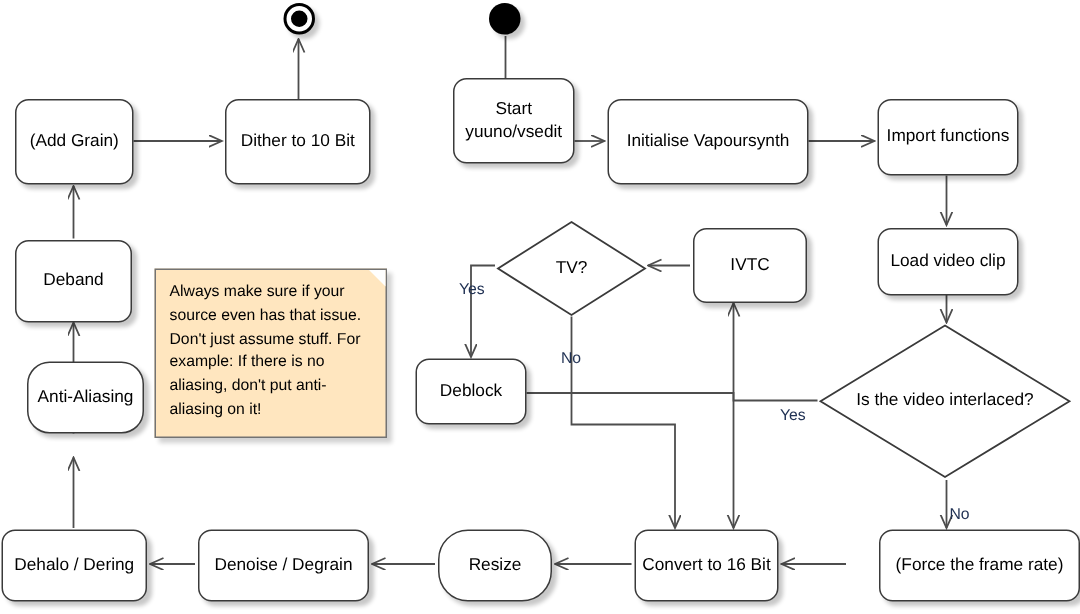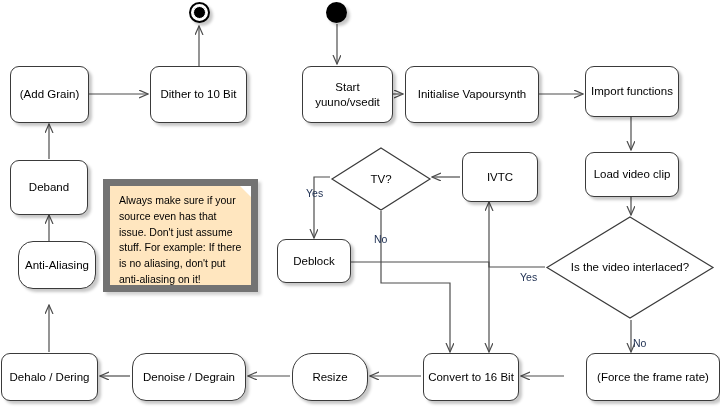--- a/index.html
+++ b/index.html
@@ -78,21 +78,21 @@
     left: 2px; top: 2px; right: 2px; bottom: 2px;
     border-radius: 50%;
     background: #000000;
     border: 1px solid #ffffff;
     box-sizing: border-box;
   }
   .note {
     position: absolute;
     box-sizing: border-box;
     background: #ffe6bf;
-    border: 7px solid #737373;
+    border: 1px solid #737373;
     font-size: 10.5px;
     color: #000000;
     line-height: 1.5;
     padding: 7px 8px 5px 9px;
     box-shadow: 3px 3px 3px rgba(0,0,0,0.18);
   }
   .note .fold {
     position: absolute;
     top: 0;
     right: 0;
@@ -164,21 +164,21 @@
       <path d="M199,66 L199,26"></path>
     </g>
   </svg>
 
   <div class="start-node" style="left:326px; top:2px; width:21px; height:21px;"></div>
 
   <div class="end-node" style="left:189px; top:2px; width:21px; height:21px;">
     <div class="inner"></div>
   </div>
 
-  <div class="node" style="left:302px; top:66px; width:91px; height:57px;">
+  <div class="node" style="left:302px; top:52px; width:81px; height:57px;">
     <div>
       <span>Start</span>
       <span>yuuno/vsedit</span>
     </div>
   </div>
 
   <div class="node" style="left:405px; top:66px; width:134px; height:57px;">
     <span>Initialise Vapoursynth</span>
   </div>
 
@@ -222,21 +222,21 @@
   </div>
 
   <div class="node" style="left:423px; top:353px; width:96px; height:48px;">
     <span>Convert to 16 Bit</span>
   </div>
 
   <div class="node" style="left:292px; top:353px; width:76px; height:48px;border-radius:20px;">
     <span>Resize</span>
   </div>
 
-  <div class="node" style="left:132px; top:353px; width:114px; height:48px;border-radius:14px;">
+  <div class="node" style="left:132px; top:353px; width:114px; height:48px;">
     <span>Denoise / Degrain</span>
   </div>
 
   <div class="node" style="left:1px; top:353px; width:97px; height:48px;">
     <span>Dehalo / Dering</span>
   </div>
 
   <div class="node" style="left:18px; top:241px; width:78px; height:48px;border-radius:15px;">
     <span>Anti-Aliasing</span>
   </div>

